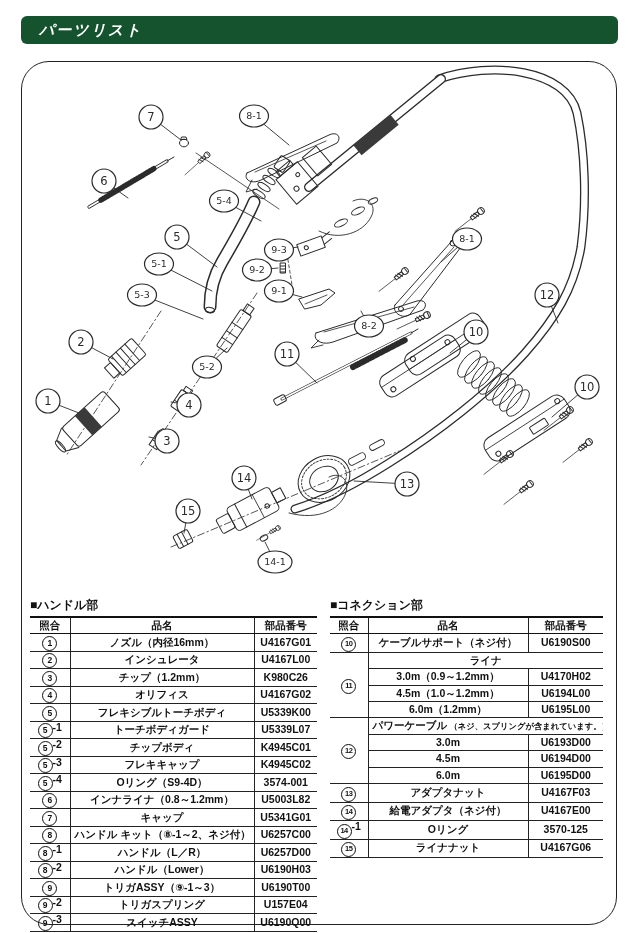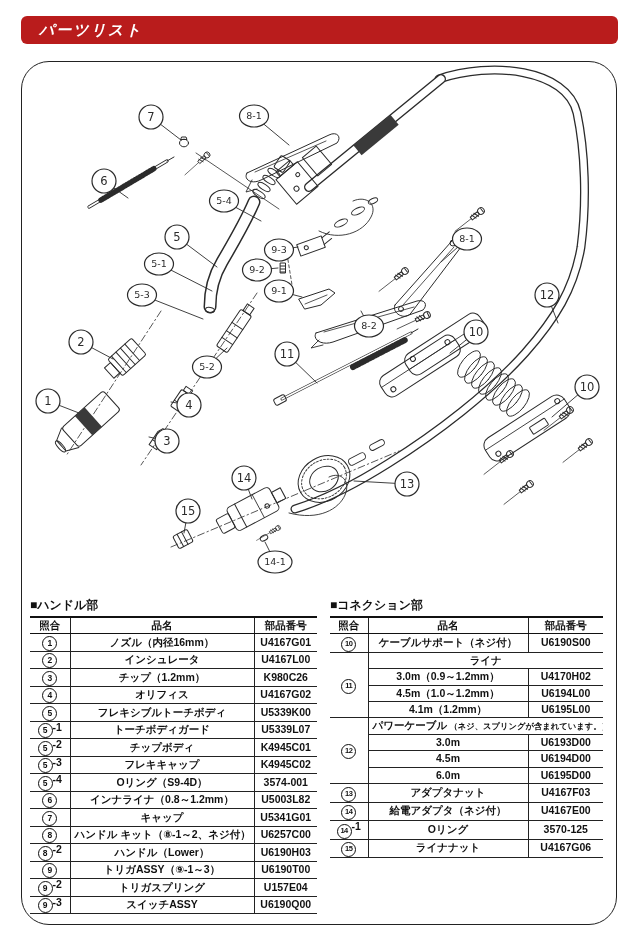--- a/index.html
+++ b/index.html
@@ -1,18 +1,18 @@
 <!DOCTYPE html>
 <html><head>
 <meta charset="utf-8">
 <style>
   html,body{margin:0;padding:0;}
   body{width:640px;height:933px;position:relative;background:#fff;
        font-family:"Liberation Sans","DejaVu Sans",sans-serif;color:#111;}
-  .titlebar{position:absolute;left:21px;top:16px;width:597px;height:28px;background:#b91c1c;
+  .titlebar{position:absolute;left:21px;top:16px;width:597px;height:28px;background:#14532d;
        border-radius:6px;display:flex;align-items:center;}
   .titlebar span{color:#fff;font-weight:bold;font-style:italic;font-size:15px;letter-spacing:2px;padding-left:18px;}
   .frame{position:absolute;left:21px;top:61px;width:594px;height:862px;border:1.6px solid #222;border-radius:28px;}
   svg.diagram{position:absolute;left:21px;top:61px;}
   .tablewrap{position:absolute;font-size:11px;}
   .tw-left{left:30px;top:584px;width:287px;}
   .tw-right{left:330px;top:584px;width:273px;}
   .seclabel{font-weight:bold;font-size:12px;margin:13px 0 2px 0;}
   table{border-collapse:collapse;width:100%;table-layout:fixed;}
   th,td{height:15.4px;padding:0 4px;font-size:10.5px;font-weight:600;overflow:hidden;white-space:nowrap;line-height:1.1;}
@@ -465,20 +465,25 @@
           <td class="ref"><span class="circ">7</span></td>
           <td class="name">キャップ</td>
           <td class="part">U5341G01</td>
         </tr>
         <tr>
           <td class="ref"><span class="circ">8</span></td>
           <td class="name">ハンドル キット（⑧-1～2、ネジ付）</td>
           <td class="part">U6257C00</td>
         </tr>
         <tr>
+          <td class="ref"><span class="circ">8</span>-1</td>
+          <td class="name">ハンドル（L／R）</td>
+          <td class="part">U6257D00</td>
+        </tr>
+        <tr>
           <td class="ref"><span class="circ">8</span>-2</td>
           <td class="name">ハンドル（Lower）</td>
           <td class="part">U6190H03</td>
         </tr>
         <tr>
           <td class="ref"><span class="circ">9</span></td>
           <td class="name">トリガASSY（⑨-1～3）</td>
           <td class="part">U6190T00</td>
         </tr>
         <tr>
@@ -522,21 +527,21 @@
         </tr>
         <tr>
           <td class="name">3.0m（0.9～1.2mm）</td>
           <td class="part">U4170H02</td>
         </tr>
         <tr>
           <td class="name">4.5m（1.0～1.2mm）</td>
           <td class="part">U6194L00</td>
         </tr>
         <tr>
-          <td class="name">4.1m（1.2mm）</td>
+          <td class="name">6.0m（1.2mm）</td>
           <td class="part">U6195L00</td>
         </tr>
         <tr>
           <td class="ref" rowspan="4"><span class="circ two">12</span></td>
           <td class="name fw" colspan="2">パワーケーブル<span class="note"> （ネジ、スプリングが含まれています。）</span></td>
         </tr>
         <tr>
           <td class="name">3.0m</td>
           <td class="part">U6193D00</td>
         </tr>

